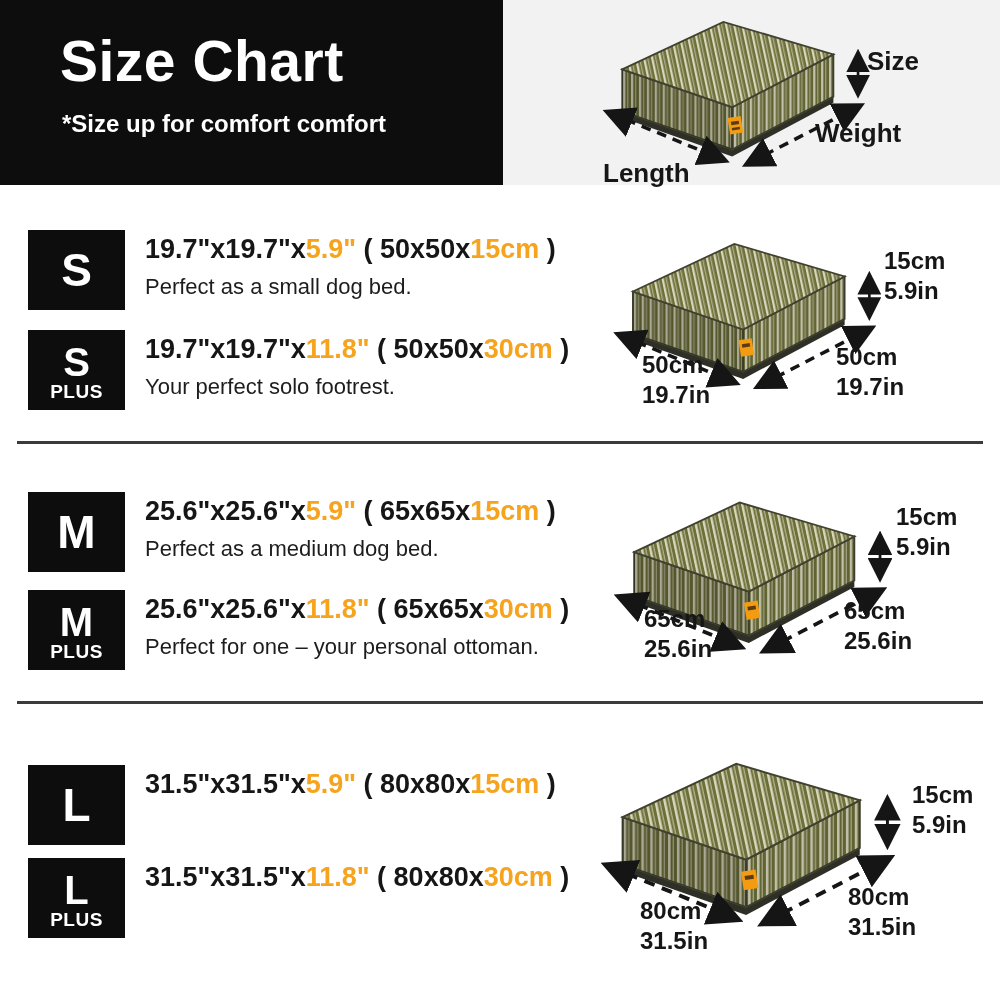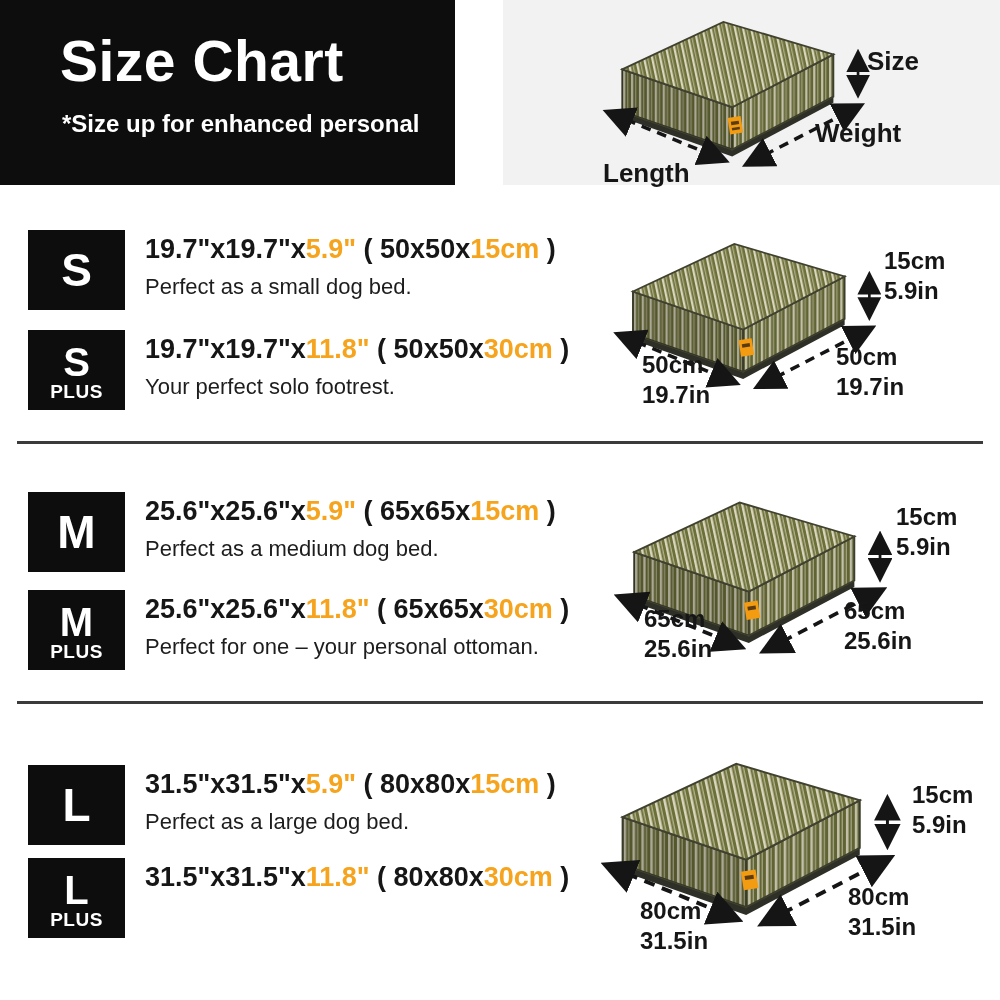--- a/index.html
+++ b/index.html
@@ -8,21 +8,21 @@
     --cushion-dark:#2E2F26; --tag:#F39C12;
   }
   *{box-sizing:border-box;margin:0;padding:0;}
   html,body{width:1000px;height:1000px;}
   body{
     position:relative;background:#fff;overflow:hidden;
     font-family:"Liberation Sans",sans-serif;color:var(--text,#1a1a1a);
   }
   
   .header-black{
-    position:absolute;left:0;top:0;width:455px;height:185px;
+    position:absolute;left:0;top:0;width:503px;height:185px;
     background:var(--badge-bg,#0d0d0d);color:#fff;
   }
   .header-black .title{
     position:absolute;left:60px;top:28px;font-size:57px;font-weight:800;letter-spacing:.5px;
   }
   .header-black .subtitle{
     position:absolute;left:62px;top:110px;font-size:24px;font-weight:700;
   }
   .header-gray{
     position:absolute;left:503px;top:0;width:497px;height:185px;
@@ -75,21 +75,21 @@
   .base-strip{fill:var(--cushion-dark,#2e2f26);}
   .dash-arrow{stroke:#151515;stroke-width:4;stroke-dasharray:11 8;fill:none;}
   .solid-arrow{stroke:#151515;stroke-width:3;fill:none;}
   .tag-rect{fill:var(--tag,#f39c12);}
 </style>
 </head>
 <body>
 
 <div class="header-black">
   <div class="title">Size Chart</div>
-  <div class="subtitle">*Size up for enhanced personal</div>
+  <div class="subtitle">*Size up for comfort comfort</div>
 </div>
 
 <div class="header-gray">
   <div class="hero-figure">
     <svg viewBox="0 0 340 200" aria-hidden="true">
       <defs>
         <pattern id="st" width="9" height="10" patternUnits="userSpaceOnUse">
           <rect class="stripe-bg" width="9" height="10"></rect>
           <rect class="stripe-fg" width="2.6" height="10"></rect>
           <rect class="stripe-fg" x="4.6" width="1.4" height="10" opacity="0.65"></rect>
@@ -235,21 +235,20 @@
 
 <div class="divider d2"></div>
 
 <div class="section sec-l">
   <div class="size-row">
     <div class="badge badge-solo">
       <span class="letter">L</span>
     </div>
     <div class="row-text">
       <div class="dim-line"><span>31.5"x31.5"x</span><span class="accent">5.9"</span><span> ( 80x80x</span><span class="accent">15cm</span><span> )</span></div>
-      <div class="desc">Perfect as a large dog bed.</div>
     </div>
   </div>
   <div class="size-row">
     <div class="badge badge-plus">
       <span class="letter">L</span>
       <span class="plus">PLUS</span>
     </div>
     <div class="row-text">
       <div class="dim-line"><span>31.5"x31.5"x</span><span class="accent">11.8"</span><span> ( 80x80x</span><span class="accent">30cm</span><span> )</span></div>
     </div>

